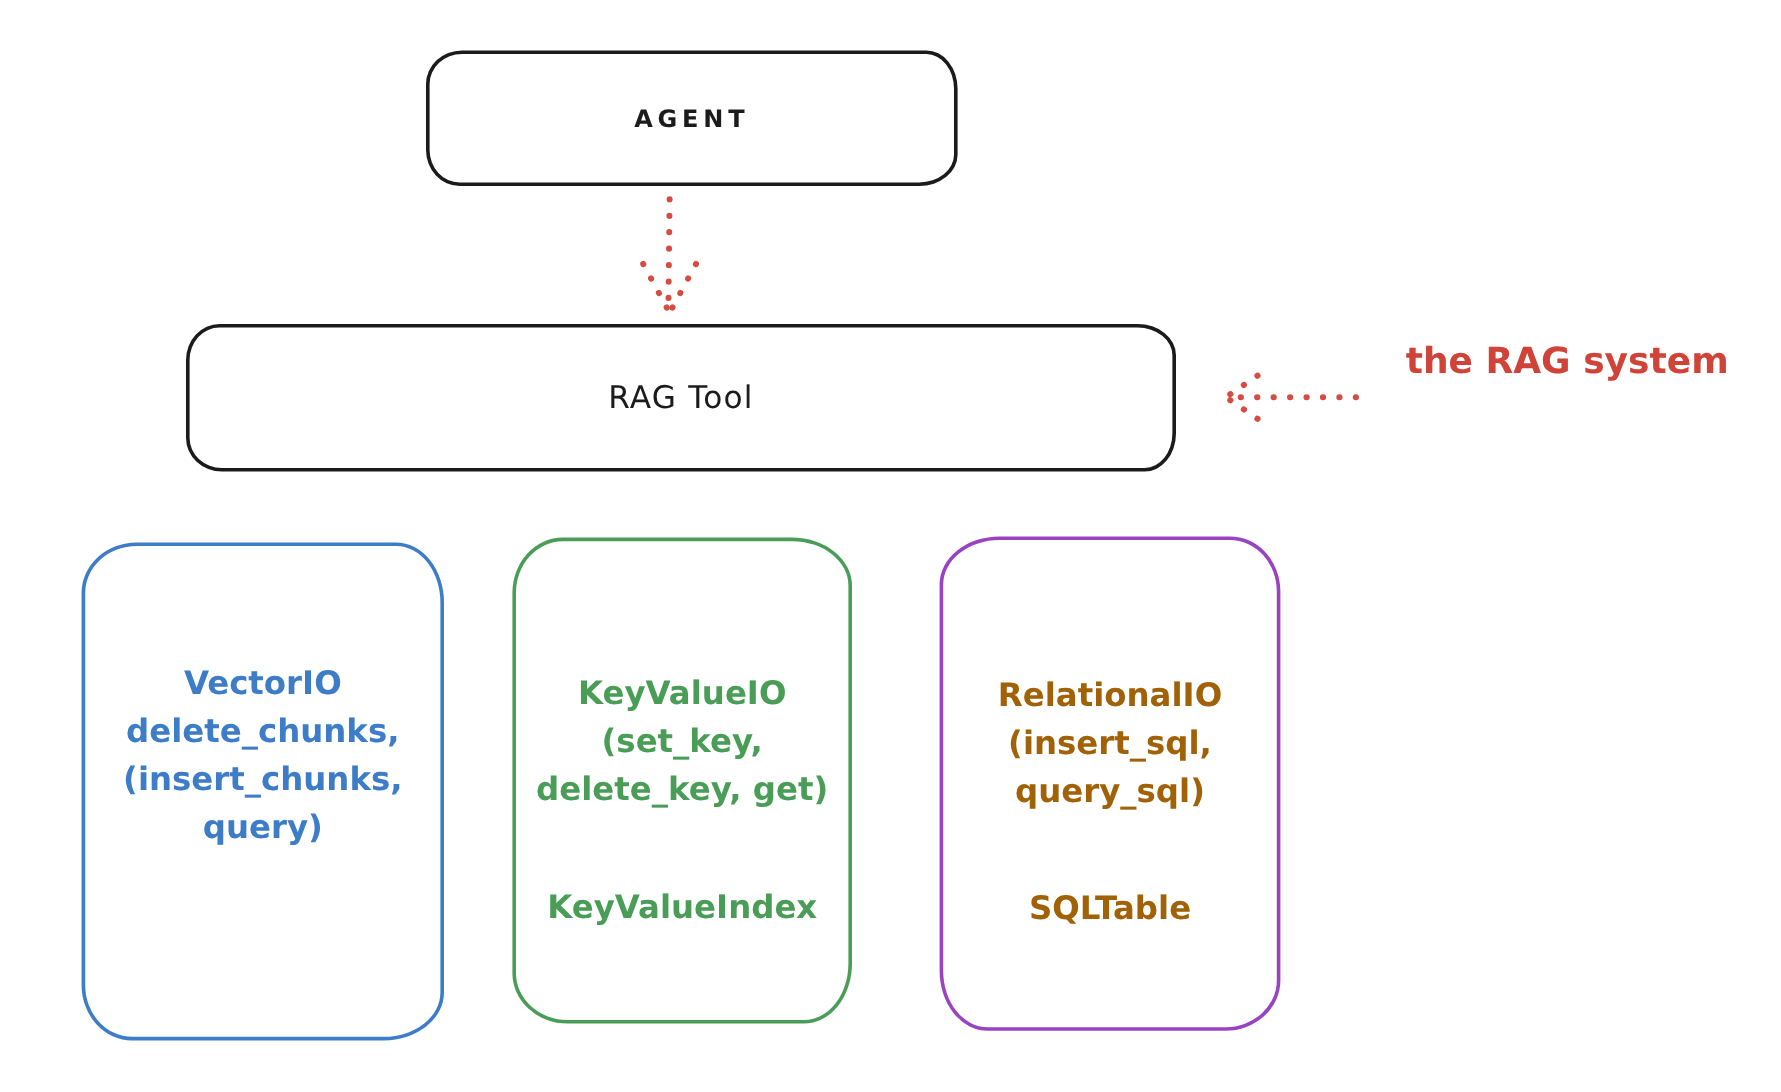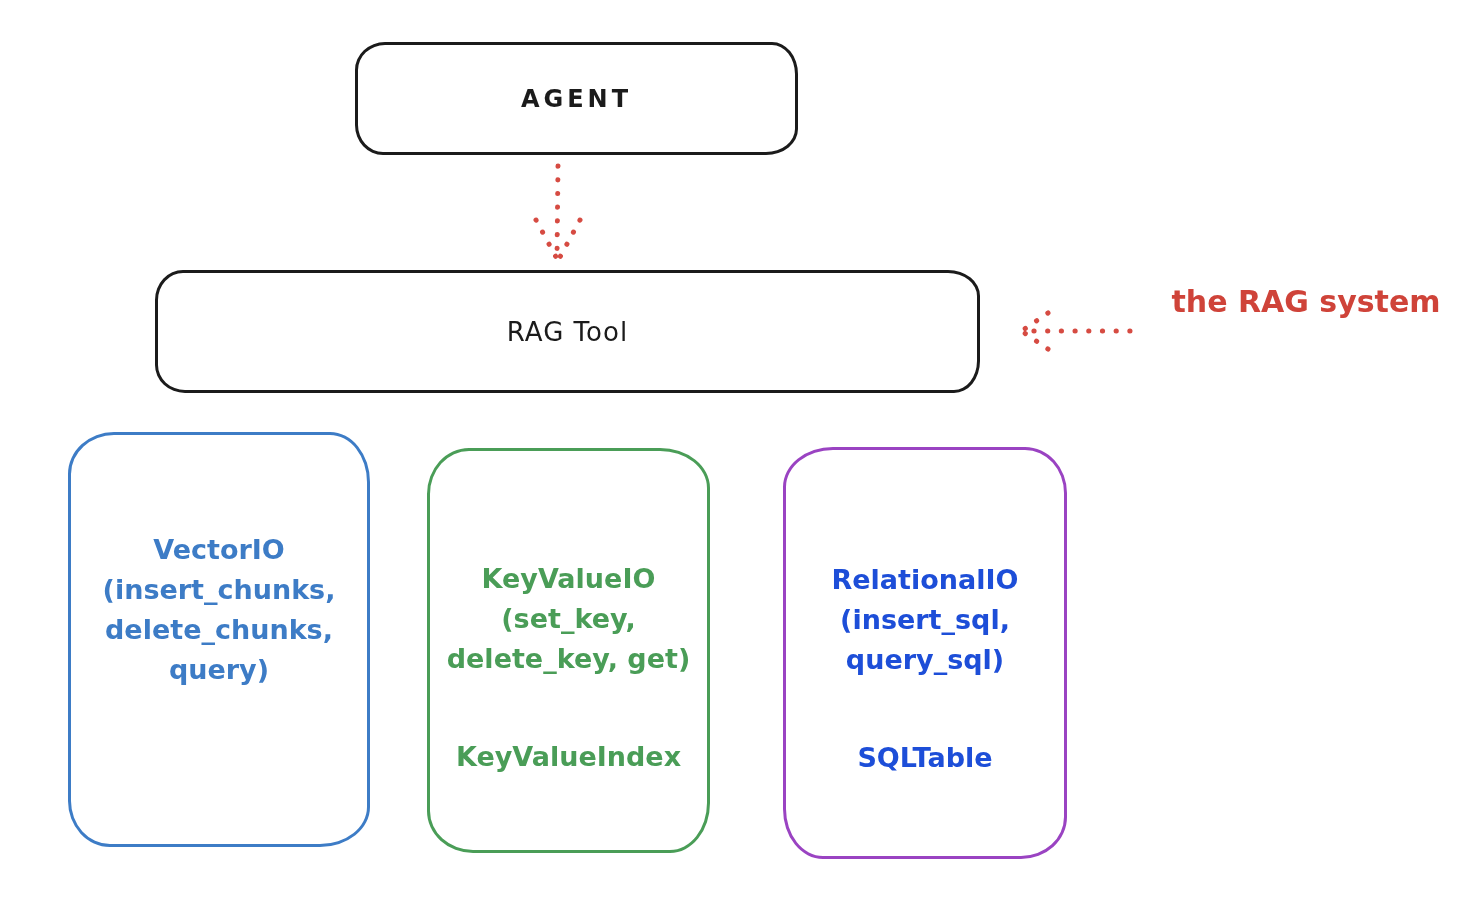--- a/index.html
+++ b/index.html
@@ -9,48 +9,48 @@
   }
   
   .node{
     position:absolute;box-sizing:border-box;background:#ffffff;
     border:3.5px solid #1b1b1b;display:flex;align-items:center;justify-content:center;
     color:#1b1b1b;
   }
   .node-agent{
     left:355px;top:42px;width:443px;height:113px;
     border-radius:30px 26px 32px 28px / 28px 32px 26px 30px;
-    font-size:24px;font-weight:600;letter-spacing:4px;
+    font-size:20px;font-weight:600;letter-spacing:4px;
   }
   .node-rag{
     left:155px;top:270px;width:825px;height:123px;
     border-radius:28px 32px 26px 30px / 30px 26px 32px 28px;
     font-size:26px;font-weight:500;letter-spacing:1px;
   }
   
   .store{
     position:absolute;box-sizing:border-box;background:#ffffff;
     display:flex;flex-direction:column;align-items:center;
     text-align:center;font-weight:600;
   }
   .store .line{font-size:27px;line-height:40px;white-space:nowrap;}
   .store .index{font-size:27px;line-height:40px;margin-top:58px;white-space:nowrap;}
   .store-vector{
-    left:68px;top:432px;width:302px;height:415px;padding-top:95px;
+    left:68px;top:452px;width:302px;height:415px;padding-top:95px;
     border:3.5px solid #3d7cc6;color:#3d7cc6;
     border-radius:46px 40px 50px 42px / 42px 50px 40px 46px;
   }
   .store-kv{
     left:427px;top:448px;width:283px;height:405px;padding-top:108px;
     border:3.5px solid #4a9d57;color:#4a9d57;
     border-radius:42px 50px 40px 46px / 46px 40px 50px 42px;
   }
   .store-rel{
     left:783px;top:447px;width:284px;height:412px;padding-top:110px;
-    border:3.5px solid #9a43c2;color:#1d4ed8;
+    border:3.5px solid #9a43c2;color:#a16207;
     border-radius:50px 42px 46px 40px / 40px 46px 42px 50px;
   }
   
   .arrow{position:absolute;}
   .arrow path{
     fill:none;stroke:#d64b42;stroke-width:5;
     stroke-linecap:round;stroke-dasharray:0.2 13.5;
   }
   .arrow-down{left:521px;top:160px;}
   .arrow-left{left:1012px;top:305px;}
@@ -84,22 +84,22 @@
     <path d="M36 8 L11 25"></path>
     <path d="M36 44 L11 27"></path>
   </svg>
 
   <div class="annotation">
     <div>the RAG system</div>
   </div>
 
   <div class="store store-vector">
     <div class="line">VectorIO</div>
+    <div class="line">delete_chunks,</div>
     <div class="line">(insert_chunks,</div>
-    <div class="line">delete_chunks,</div>
     <div class="line">query)</div>
   </div>
 
   <div class="store store-kv">
     <div class="line">KeyValueIO</div>
     <div class="line">(set_key,</div>
     <div class="line">delete_key, get)</div>
     <div class="index">KeyValueIndex</div>
   </div>
 

